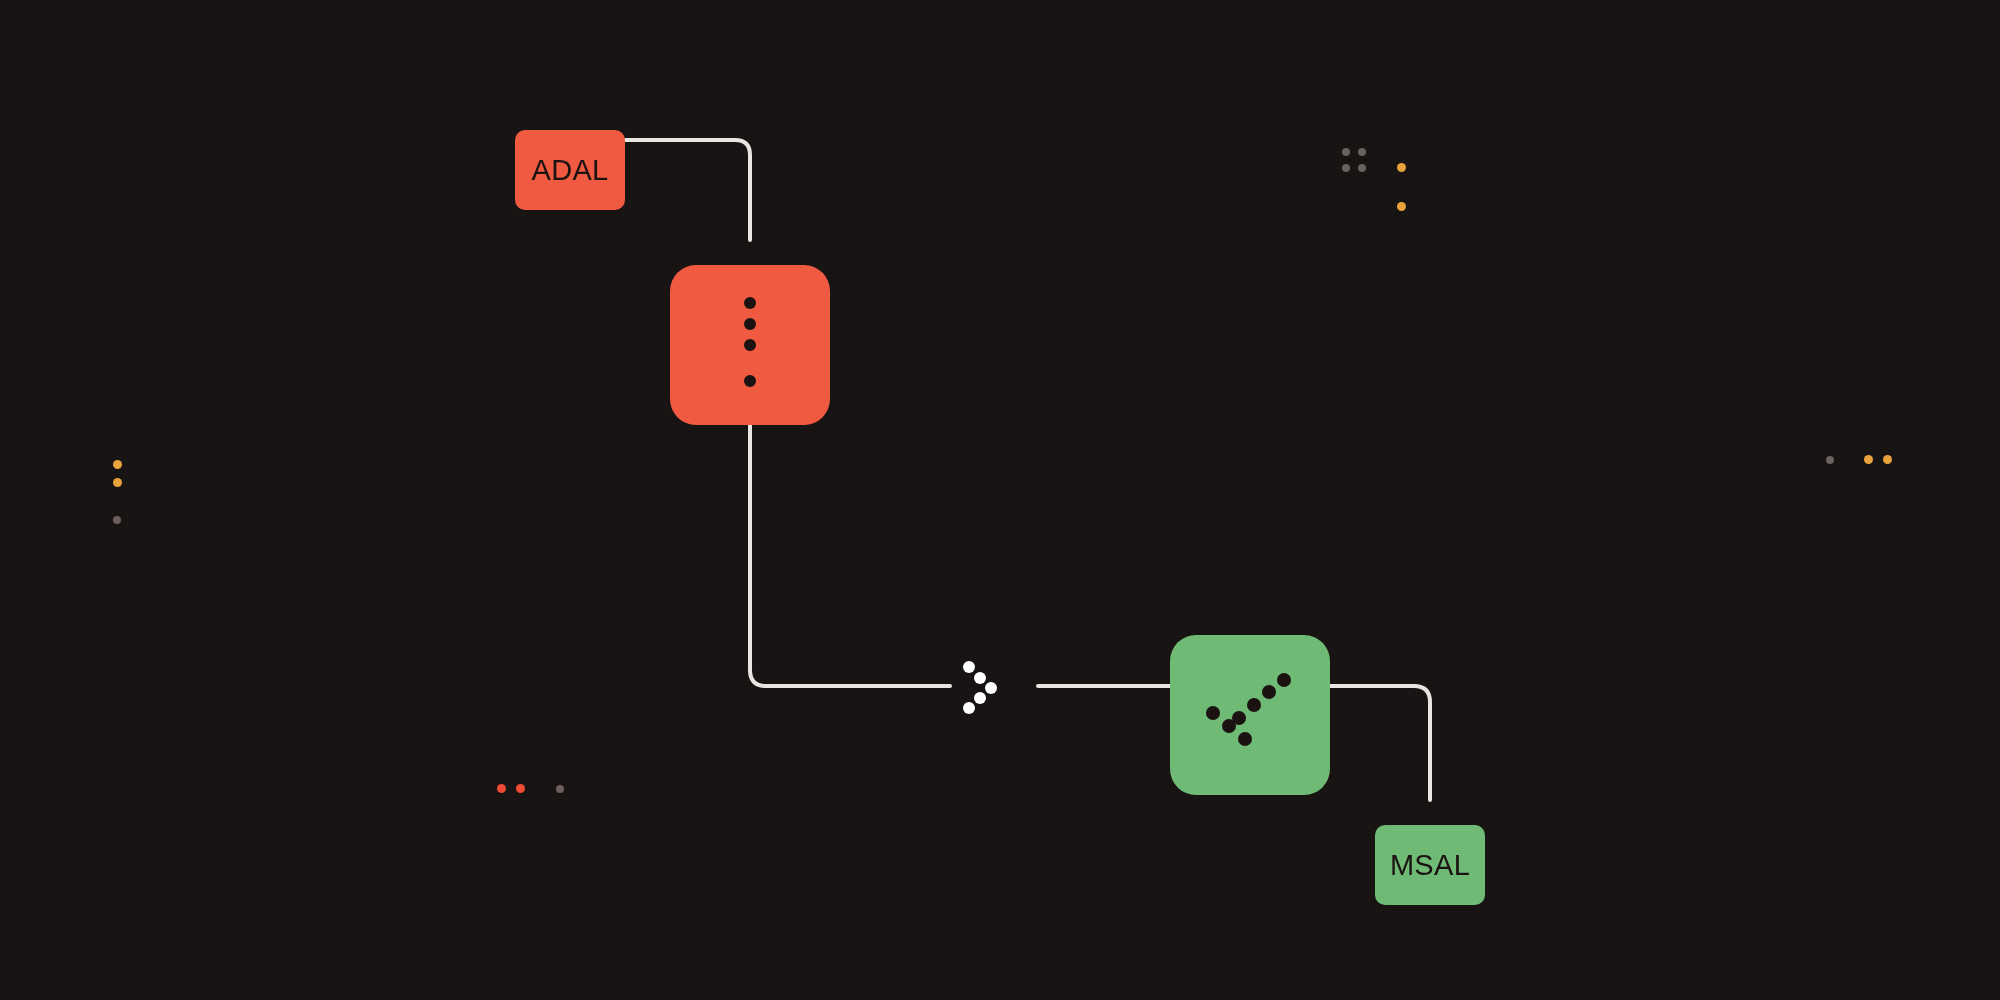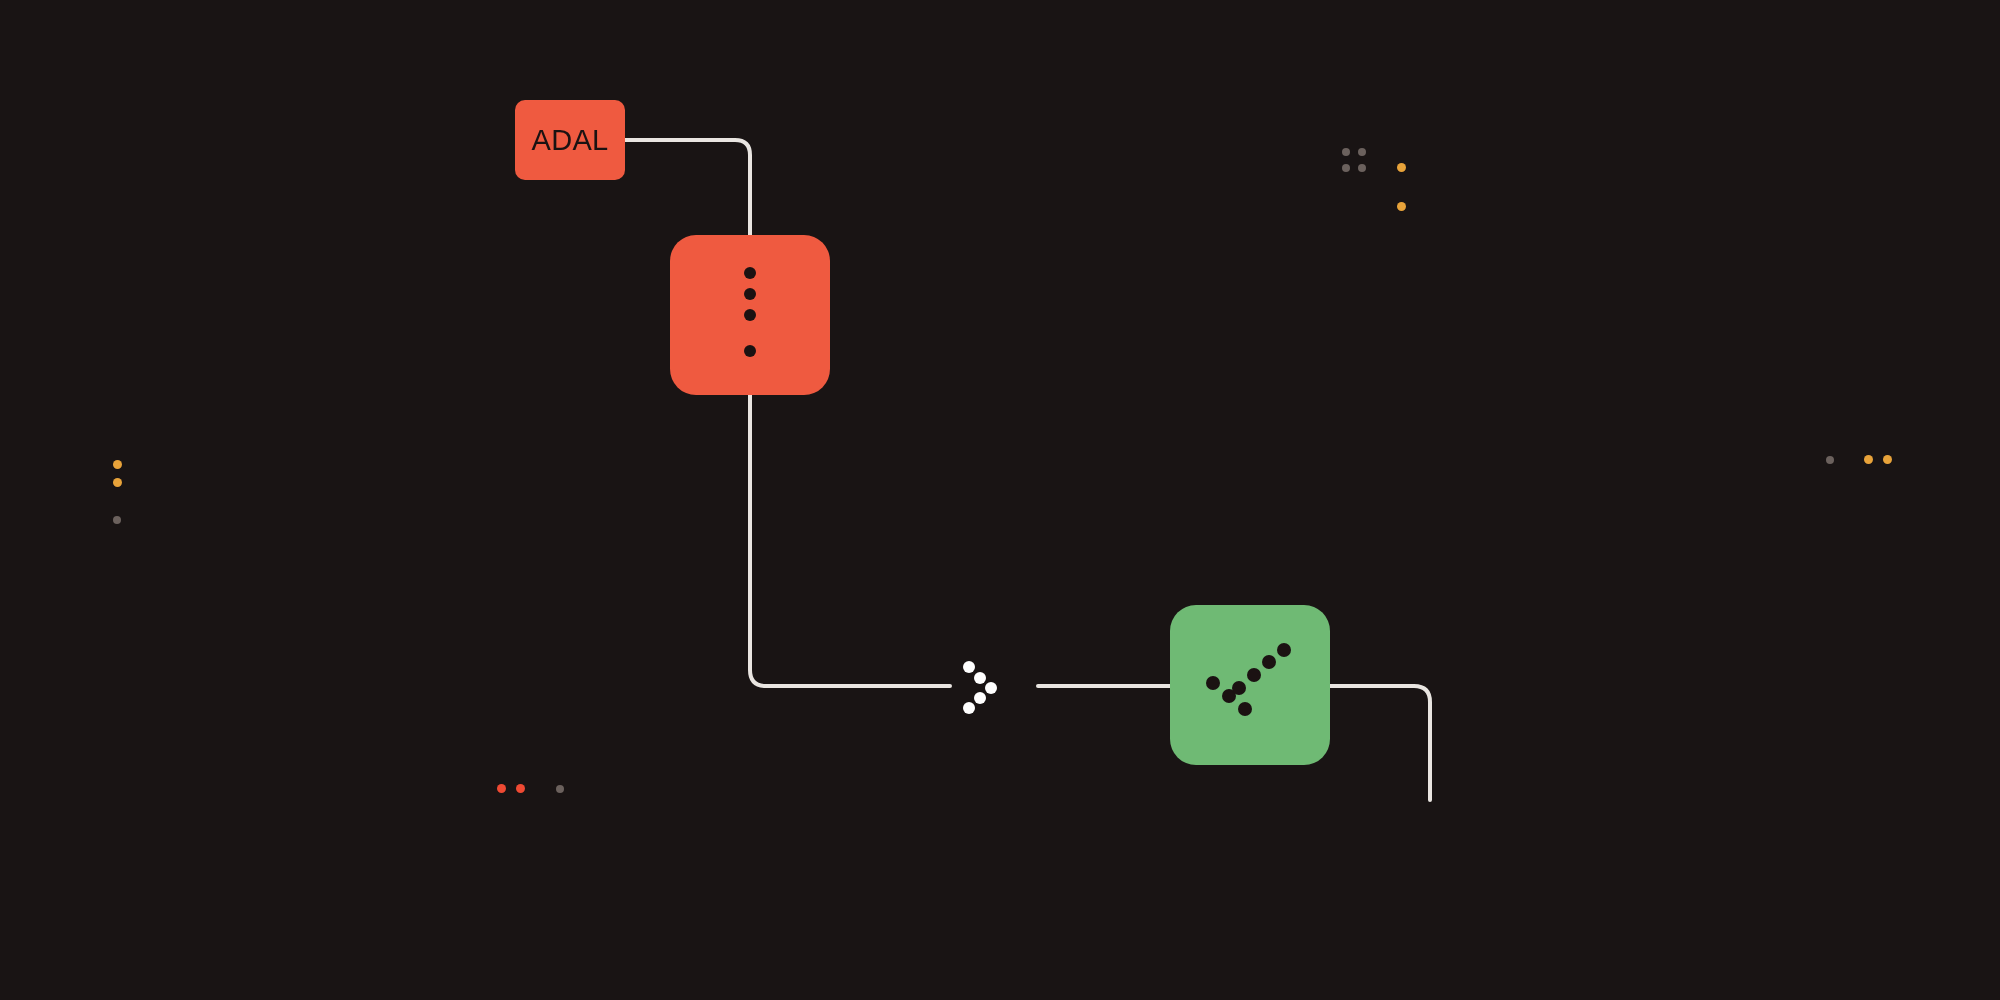--- a/index.html
+++ b/index.html
@@ -26,20 +26,21 @@
     height: 1000px;
     pointer-events: none;
   }
   
   .node {
     position: absolute;
     box-sizing: border-box;
     display: flex;
     align-items: center;
     justify-content: center;
+    margin-top: 30px;
   }
   .chip {
     width: 110px;
     height: 80px;
     border-radius: 10px;
     color: #1b1212;
     font-size: 29px;
     letter-spacing: 0.3px;
     line-height: 1;
   }
@@ -120,20 +121,23 @@
       <circle cx="8" cy="34" r="7" fill="#1b1212"></circle>
       <circle cx="24" cy="47" r="7" fill="#1b1212"></circle>
       <circle cx="40" cy="60" r="7" fill="#1b1212"></circle>
       <circle cx="34" cy="39" r="7" fill="#1b1212"></circle>
       <circle cx="49" cy="26" r="7" fill="#1b1212"></circle>
       <circle cx="64" cy="13" r="7" fill="#1b1212"></circle>
       <circle cx="79" cy="1" r="7" fill="#1b1212"></circle>
     </svg>
   </div>
 
+  <div class="node chip green" id="node-msal">
+    <span>MSAL</span>
+  </div>
 
   <div id="scatter-layer">
       <div class="scatter-dot" style="left: 1342px; top: 148px; width: 8px; height: 8px; background: rgb(107, 97, 93);"></div>
       <div class="scatter-dot" style="left: 1358px; top: 148px; width: 8px; height: 8px; background: rgb(107, 97, 93);"></div>
       <div class="scatter-dot" style="left: 1342px; top: 164px; width: 8px; height: 8px; background: rgb(107, 97, 93);"></div>
       <div class="scatter-dot" style="left: 1358px; top: 164px; width: 8px; height: 8px; background: rgb(107, 97, 93);"></div>
       <div class="scatter-dot" style="left: 1397px; top: 163px; width: 9px; height: 9px; background: rgb(232, 163, 58);"></div>
       <div class="scatter-dot" style="left: 1397px; top: 202px; width: 9px; height: 9px; background: rgb(232, 163, 58);"></div>
       <div class="scatter-dot" style="left: 113px; top: 460px; width: 9px; height: 9px; background: rgb(232, 163, 58);"></div>
       <div class="scatter-dot" style="left: 113px; top: 478px; width: 9px; height: 9px; background: rgb(232, 163, 58);"></div>

